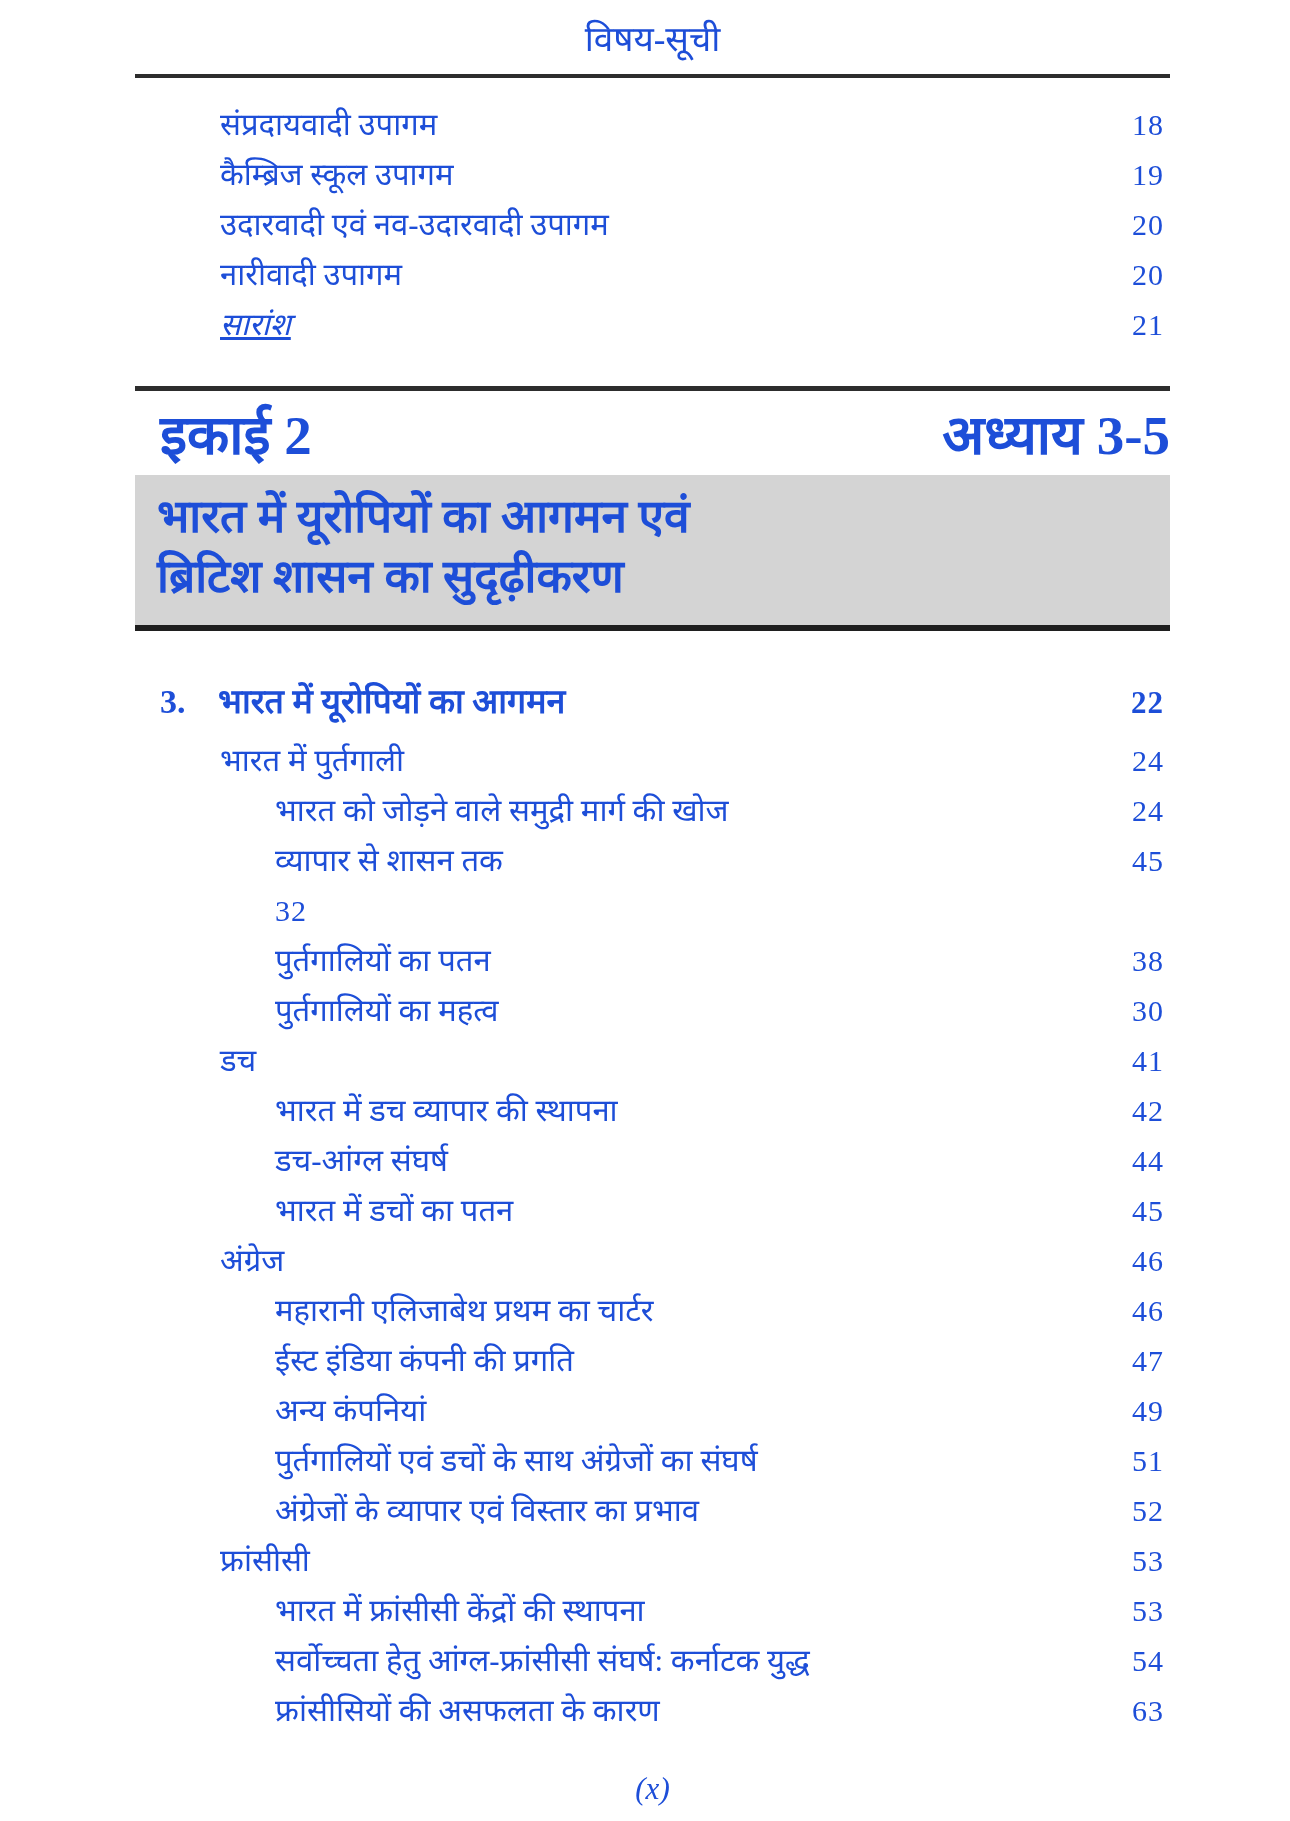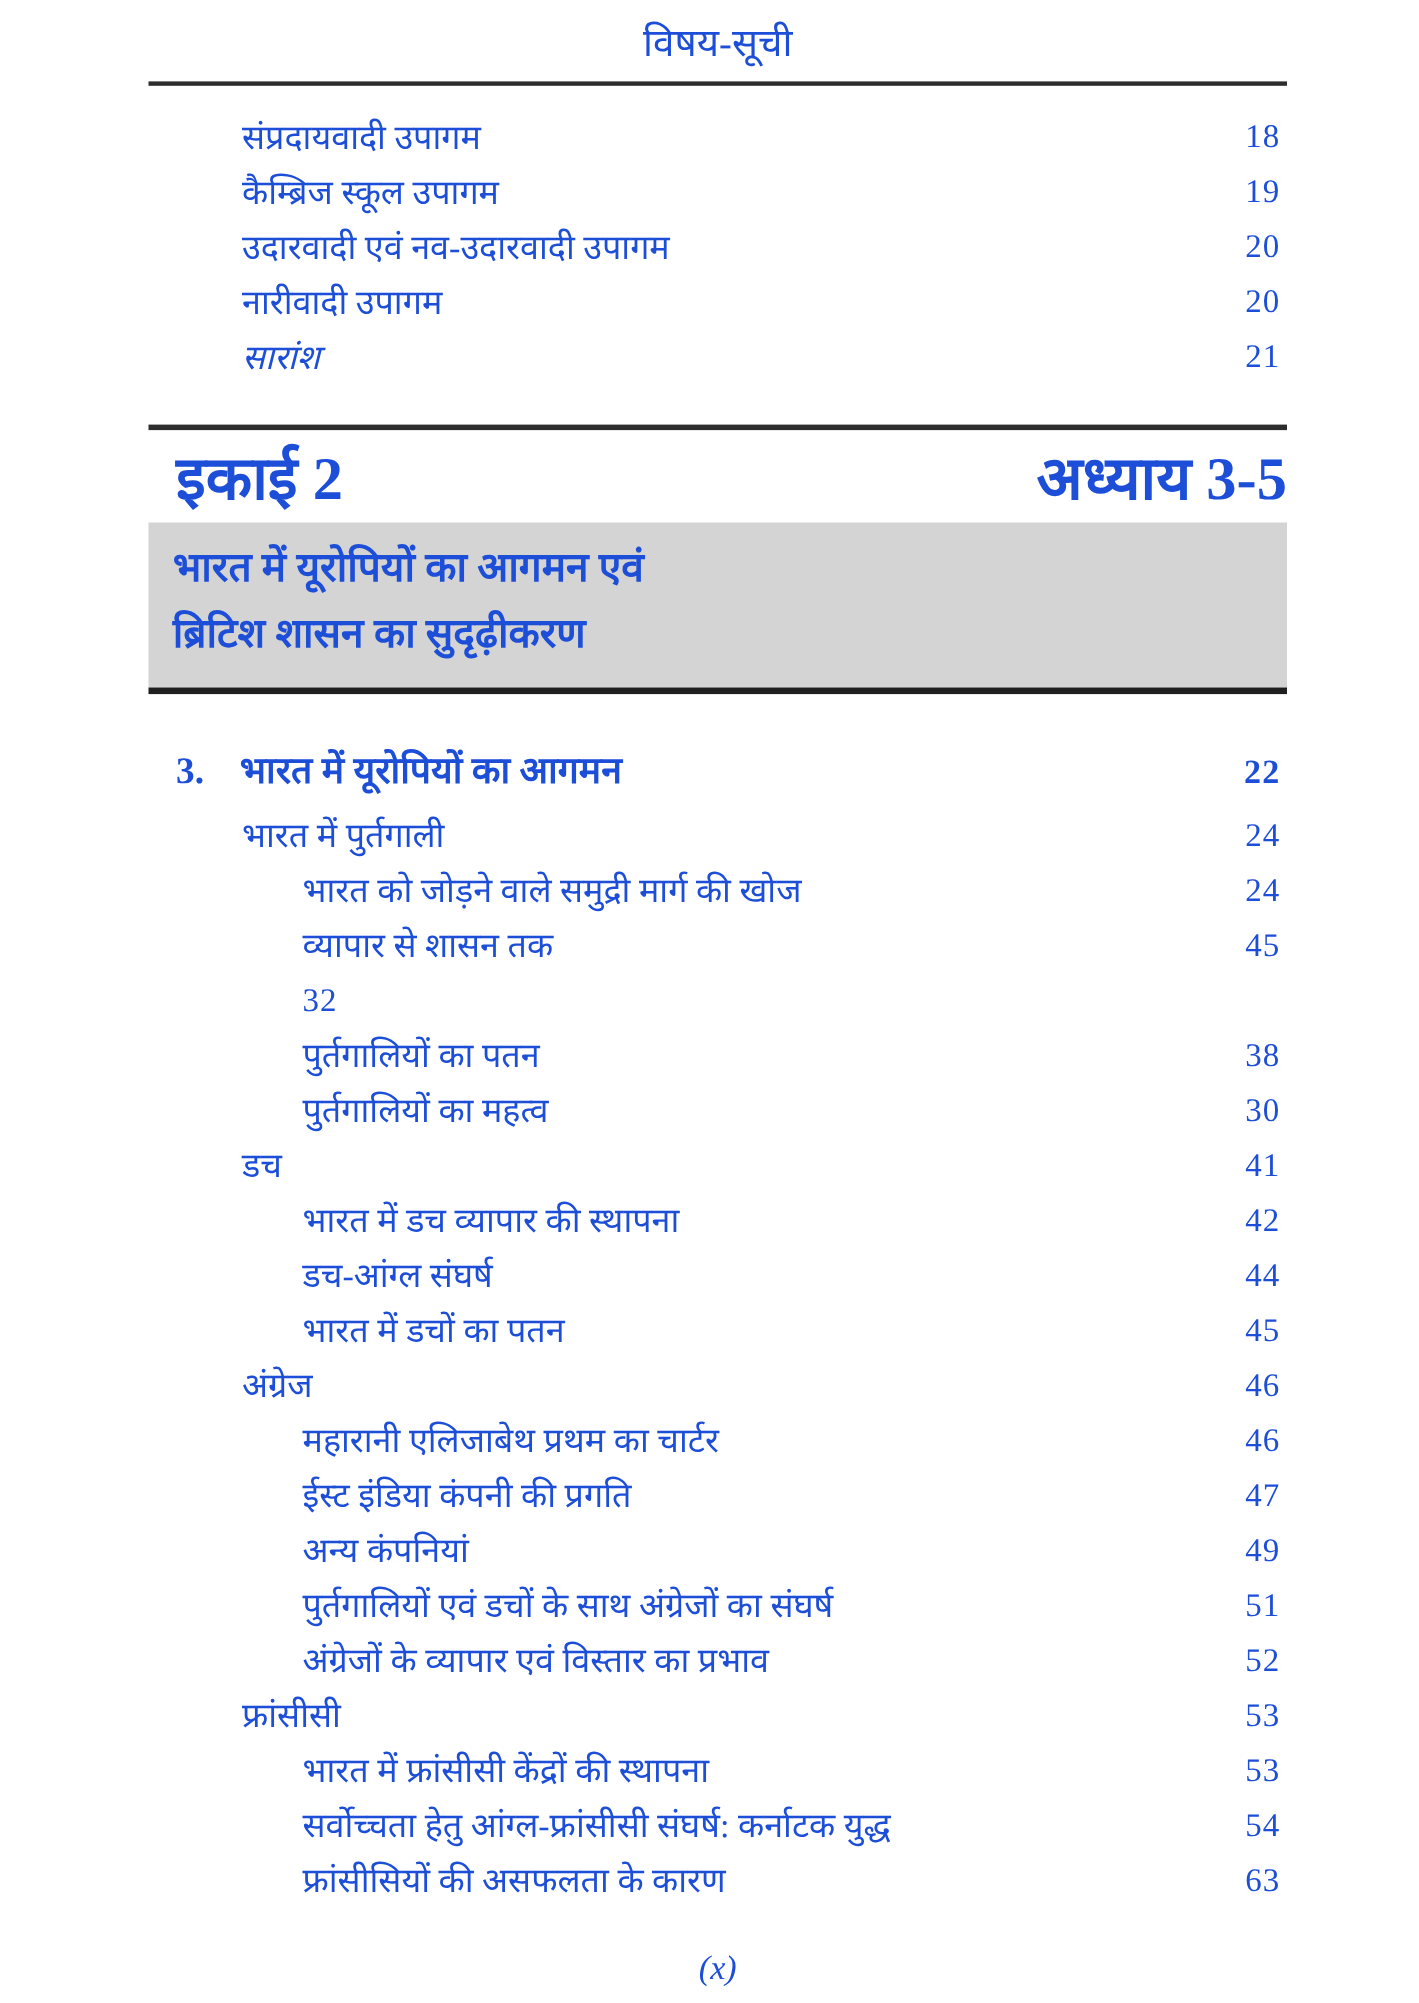--- a/index.html
+++ b/index.html
@@ -45,21 +45,21 @@
     font-size: 31px;
     line-height: 50px;
     gap: 28px;
   }
   .row .label { white-space: nowrap; }
   .row .pagenum {
     font-size: 30px;
     margin-right: 6px;
     letter-spacing: 1px;
   }
-  .row.italic .label { font-style: italic; }
+  .row.italic .label { font-style: italic; text-decoration: underline; }
 
   .front-list {
     margin-top: 22px;
   }
   .front-list .row { padding-left: 85px; }
 
   
   .rule-unit {
     height: 5px;
     margin-top: 36px;
@@ -71,21 +71,21 @@
     margin-top: 20px;
     font-size: 55px;
     font-weight: 700;
     line-height: 50px;
   }
   .unit-row .unit-label { padding-left: 25px; }
   .unit-band {
     margin-top: 14px;
     background: #d4d4d4;
     padding: 12px 4px 18px 22px;
-    font-size: 37px;
+    font-size: 46px;
     font-weight: 700;
     line-height: 60px;
   }
   .rule-band {
     height: 6px;
     background: #1f1f1f;
   }
 
   
   .chapter-row {

